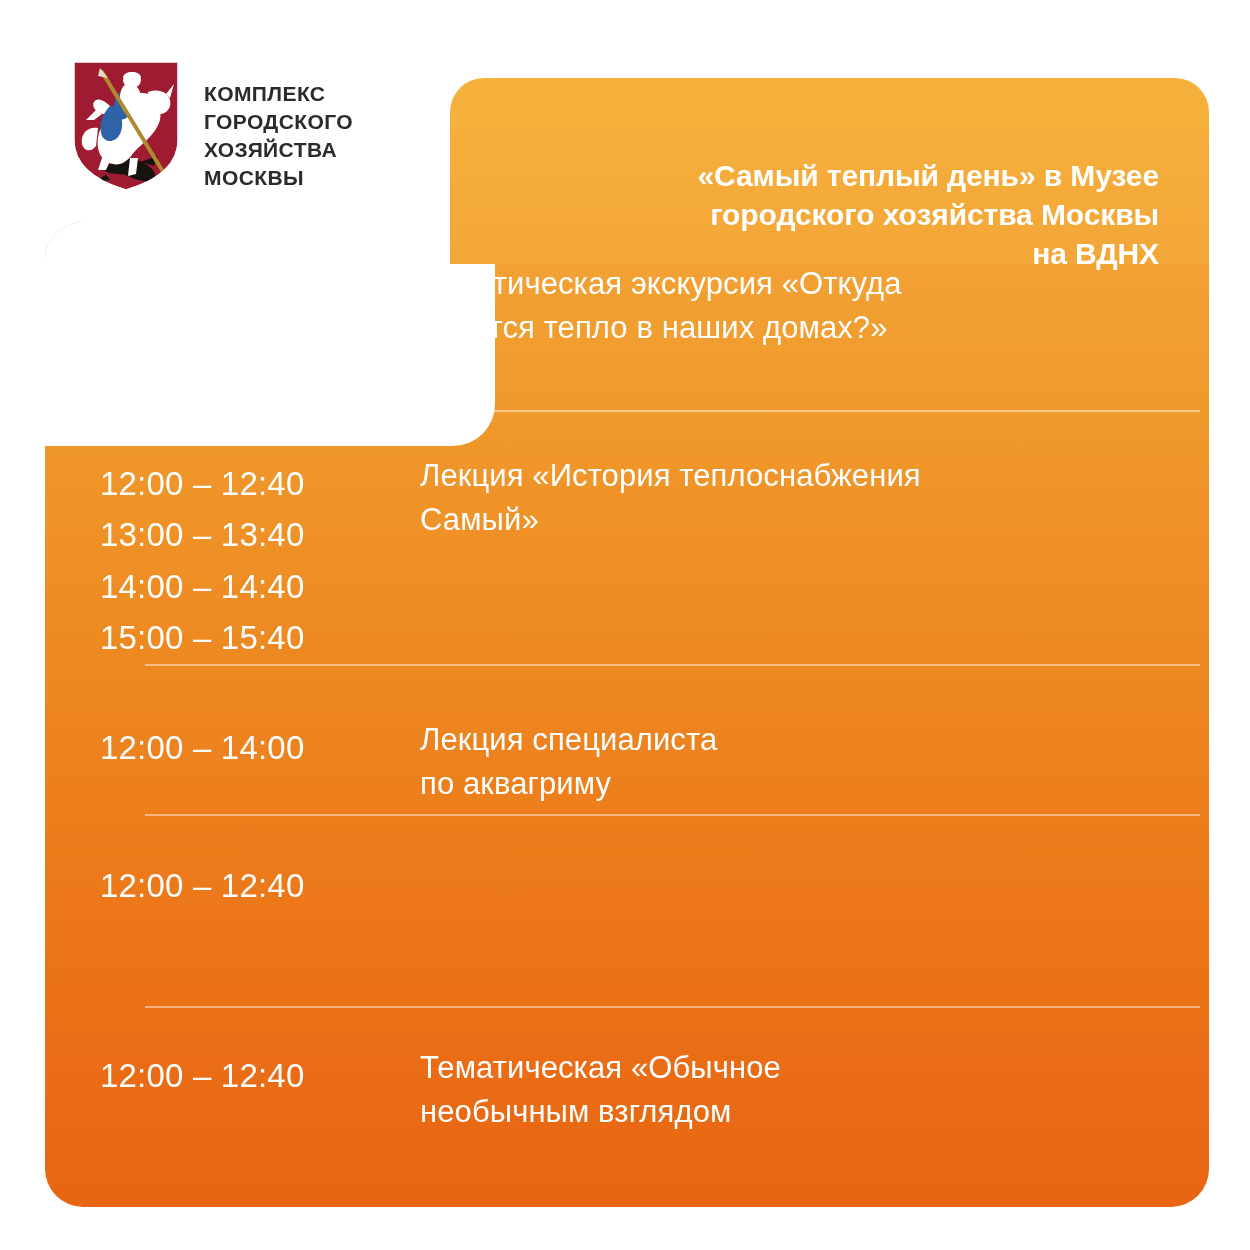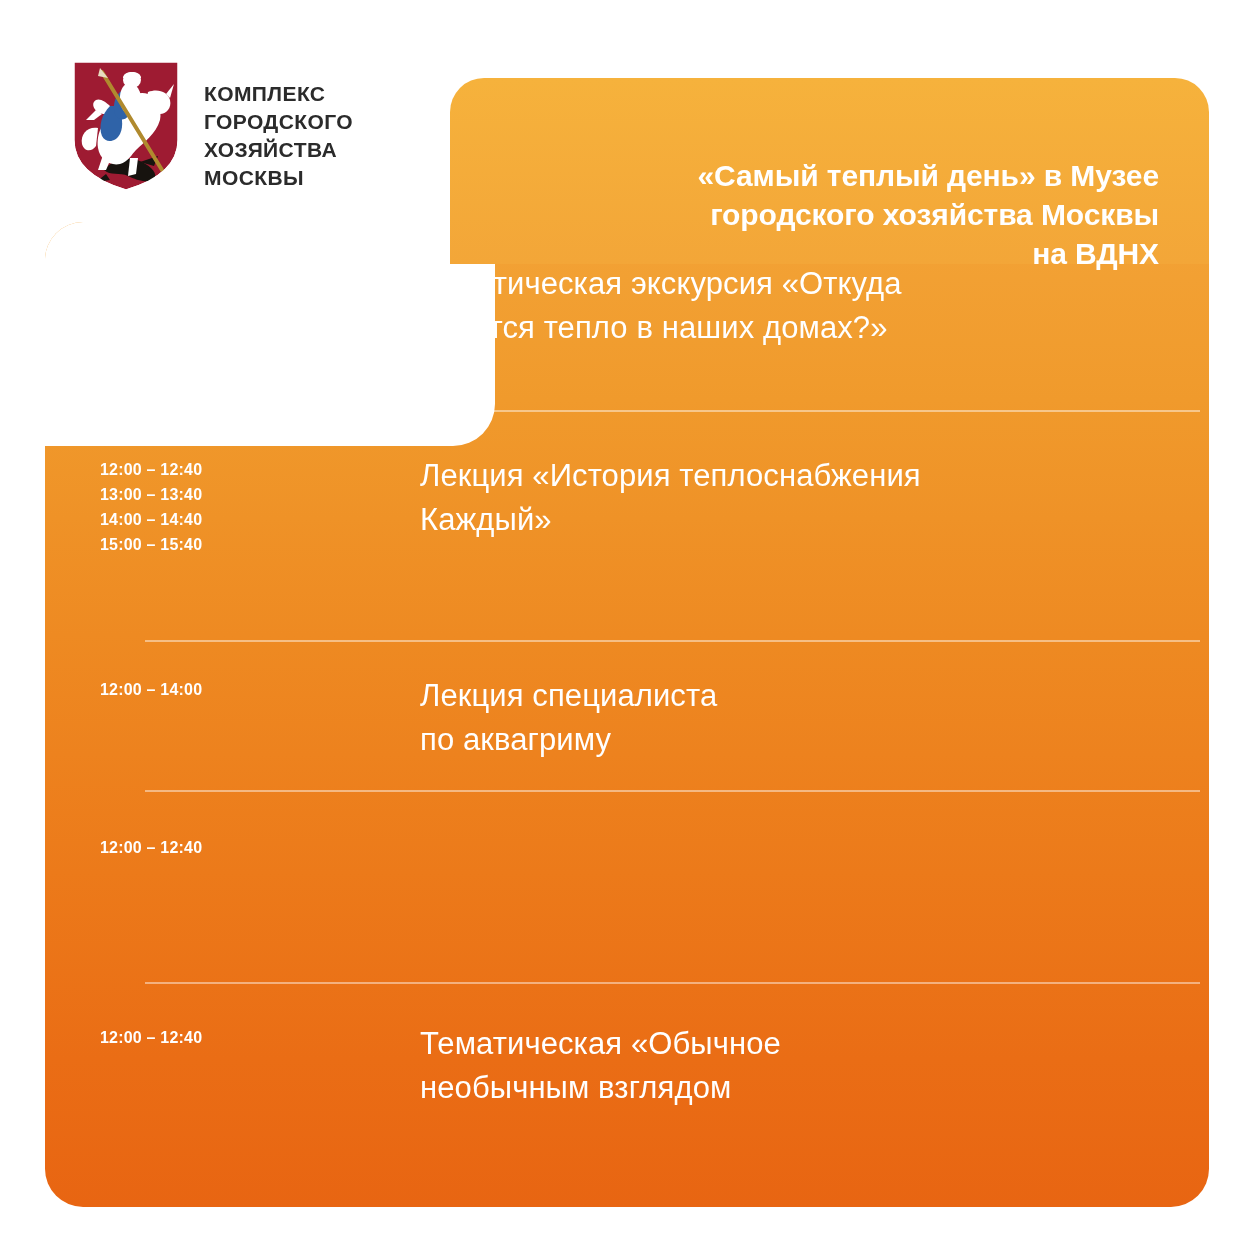--- a/index.html
+++ b/index.html
@@ -102,22 +102,22 @@
     padding:0 0 0 0;
   }
   .row-inner { display:flex; width:100%; }
   .times {
     width:320px;
     flex:0 0 320px;
     padding-top:4px;
   }
   .time-line {
     color:#ffffff;
-    font-size:16px;
-    font-weight:bold;
+    font-size:33px;
+    font-weight:normal;
     line-height:1.56;
     letter-spacing:0.2px;
     white-space:pre-line;
   }
   .title {
     flex:1;
     color:#ffffff;
     font-size:31px;
     font-weight:normal;
     line-height:1.42;
@@ -162,26 +162,26 @@
 
       <div class="row" style="min-height:228px; padding-top:42px;">
         <div class="row-inner">
           <div class="times">
             <div class="time-line">12:00 – 12:40
 13:00 – 13:40
 14:00 – 14:40
 15:00 – 15:40</div>
           </div>
           <div class="title">Лекция «История теплоснабжения
-Каждый»</div>
-        </div>
-      </div>
-      <div class="divider"></div>
-
-      <div class="row" style="min-height:148px; padding-top:32px;">
+Самый»</div>
+        </div>
+      </div>
+      <div class="divider"></div>
+
+      <div class="row" style="min-height:148px; padding-top:52px;">
         <div class="row-inner">
           <div class="times">
             <div class="time-line">12:00 – 14:00</div>
           </div>
           <div class="title">Лекция специалиста
 по аквагриму</div>
         </div>
       </div>
       <div class="divider"></div>
 

